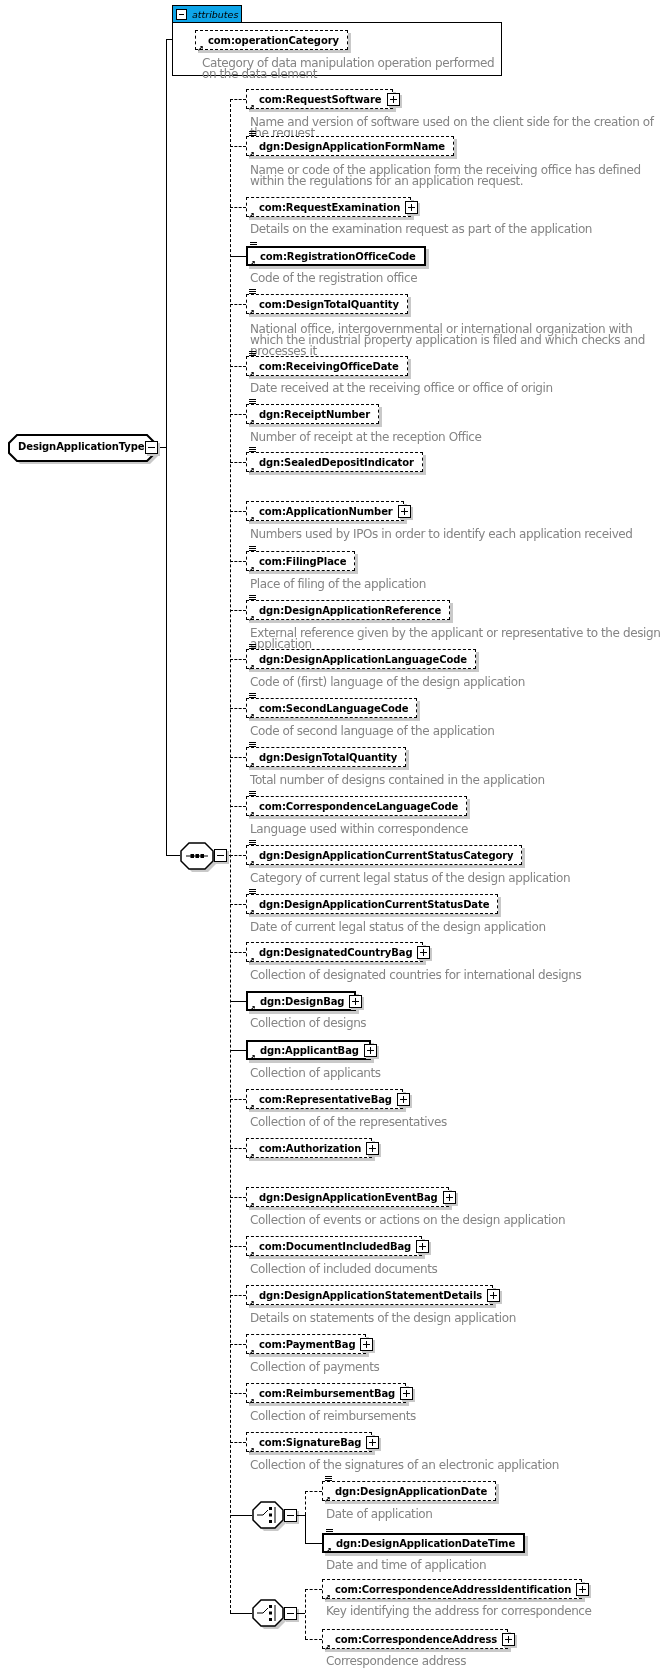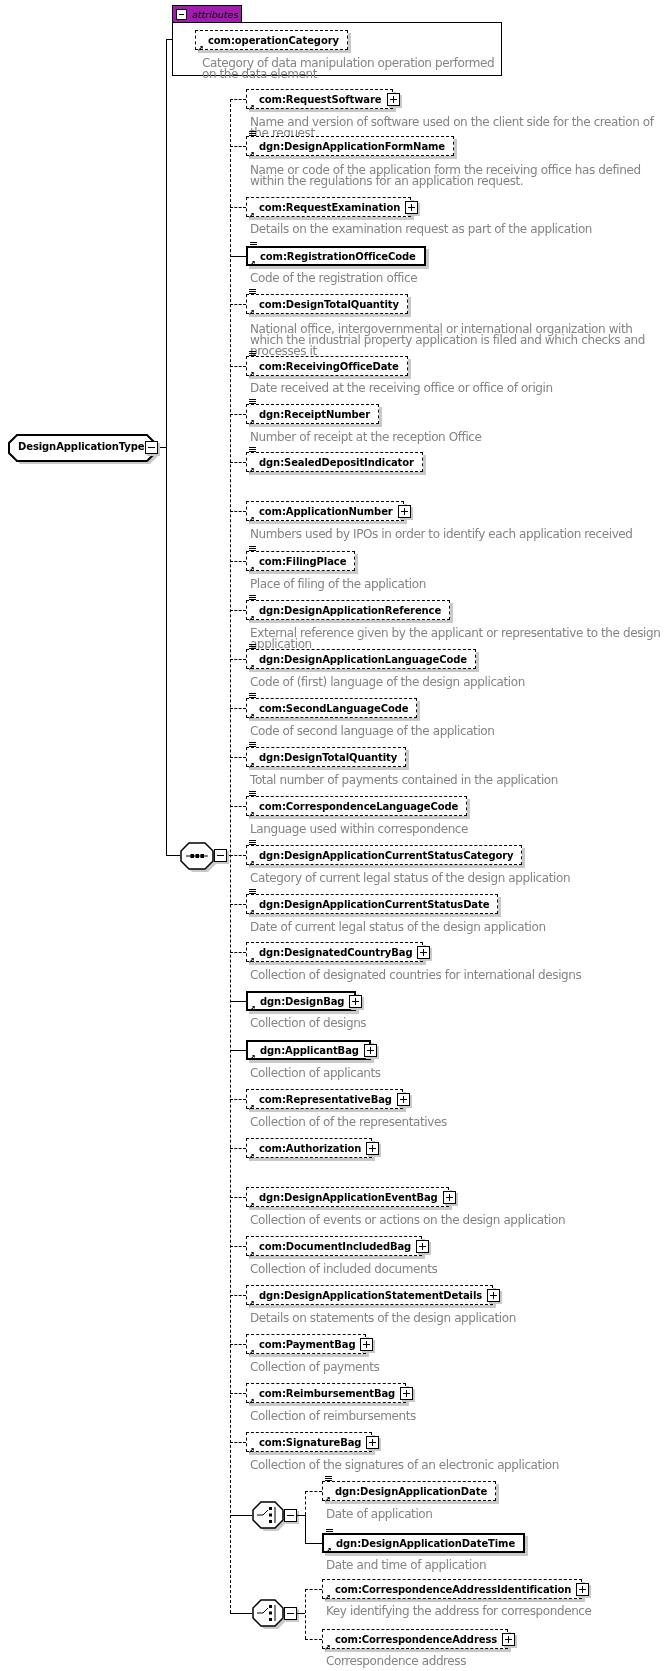--- a/index.html
+++ b/index.html
@@ -28,21 +28,21 @@
   .pm.in0{position:relative;flex:none;width:11px;height:11px;margin-right:5px;box-shadow:none;}
   .pm.in0::before{top:4px;}
   
   .c{position:absolute;left:230px;width:16px;height:1px;border-top:1px dashed #000;}
   .c.s{border-top-style:solid;}
   .c2{left:305px;width:17px;}
   .vl{position:absolute;width:1px;background:#000;}
   .vd{position:absolute;width:0;border-left:1px dashed #000;}
   .hl{position:absolute;height:1px;background:#000;}
   
-  .tab{position:absolute;left:172px;top:5px;width:70px;height:18px;border:1px solid #000;background:#a21caf;
+  .tab{position:absolute;left:172px;top:5px;width:70px;height:18px;border:1px solid #000;background:#0ea5e9;
        box-sizing:border-box;display:flex;align-items:center;padding-left:3px;}
   .tab i{font-style:italic;font-size:9.5px;color:#000;}
   .attrbox{position:absolute;left:172px;top:22px;width:328px;height:52px;border:1px solid #000;}
   .rootlbl{position:absolute;left:18px;top:441px;font-weight:bold;font-size:10px;letter-spacing:-0.1px;color:#000;}
   svg{position:absolute;overflow:visible;}
 </style>
 </head>
 <body>
 
 <div id="stage">
@@ -202,21 +202,21 @@
       <i class="ar">↗</i>
       <b class="t">com:SecondLanguageCode</b>
     </div>
   <div class="d" style="top:726px">Code of second language of the application</div>
 
   <div class="e" style="top:747px">
       <i class="ln"></i>
       <i class="ar">↗</i>
       <b class="t">dgn:DesignTotalQuantity</b>
     </div>
-  <div class="d" style="top:775px">Total number of payments contained in the application</div>
+  <div class="d" style="top:775px">Total number of designs contained in the application</div>
 
   <div class="e" style="top:796px">
       <i class="ln"></i>
       <i class="ar">↗</i>
       <b class="t">com:CorrespondenceLanguageCode</b>
     </div>
   <div class="d" style="top:824px">Language used within correspondence</div>
 
   <div class="e" style="top:845px">
       <i class="ln"></i>

